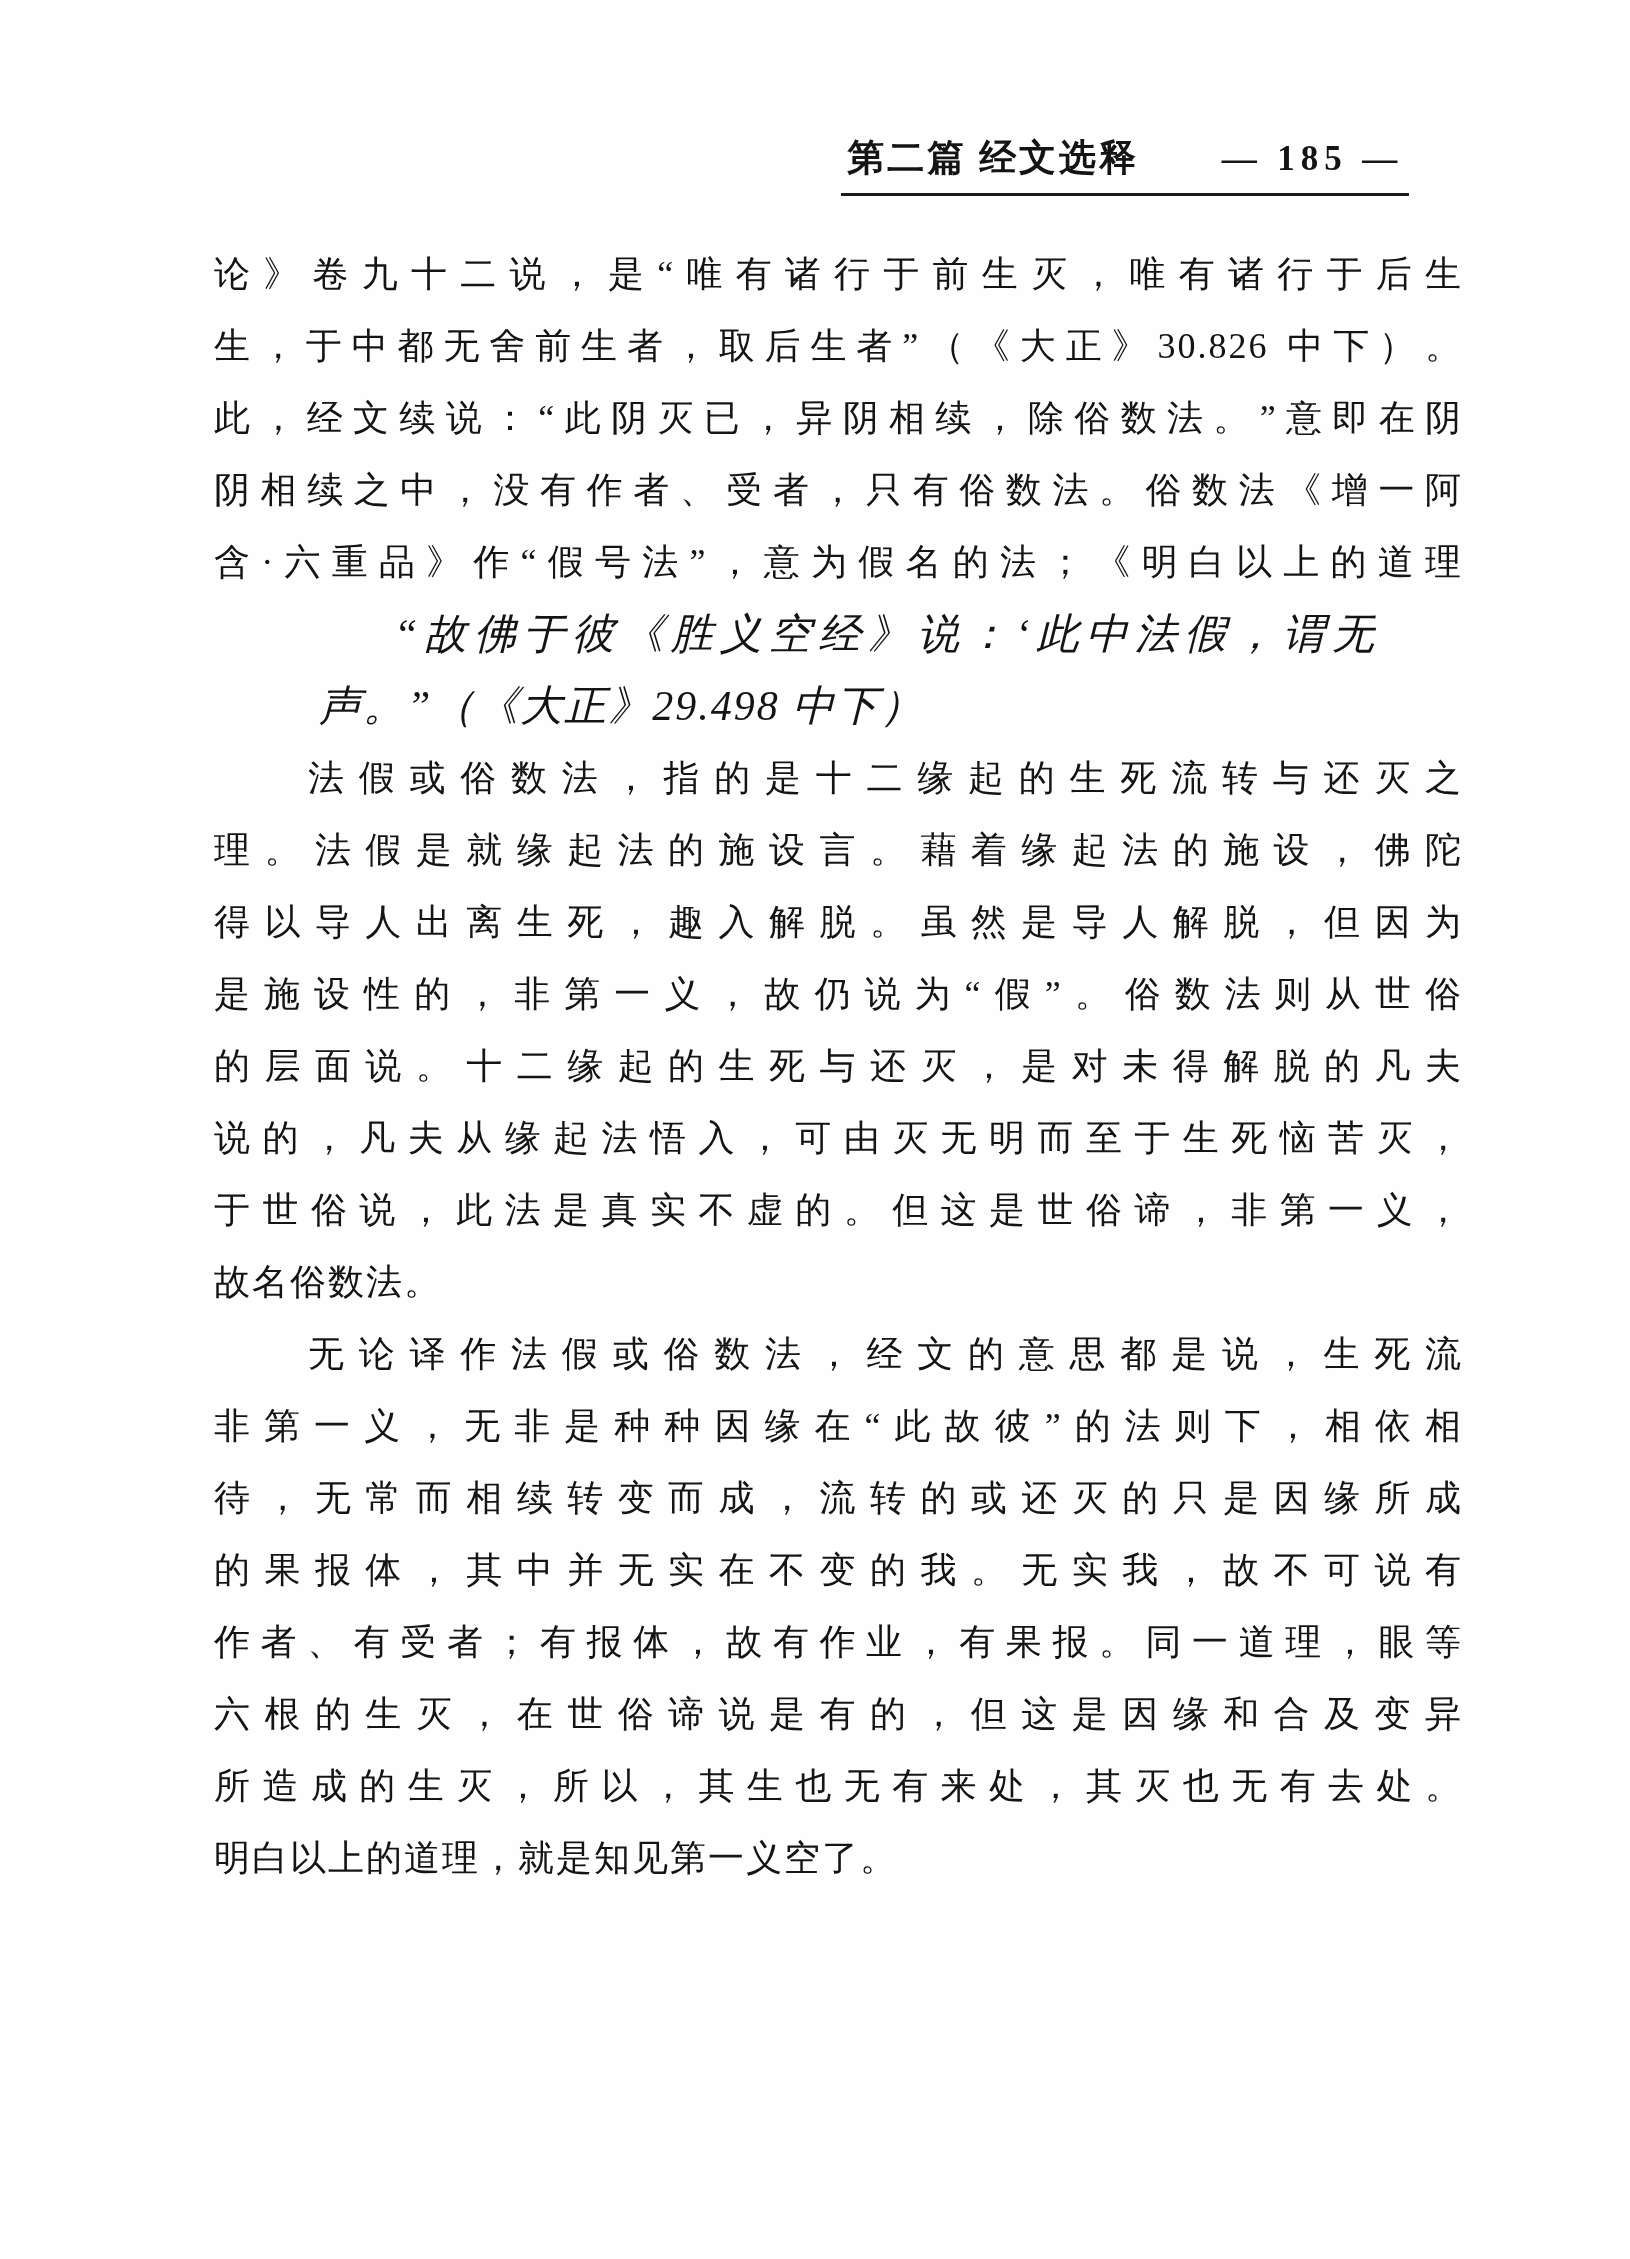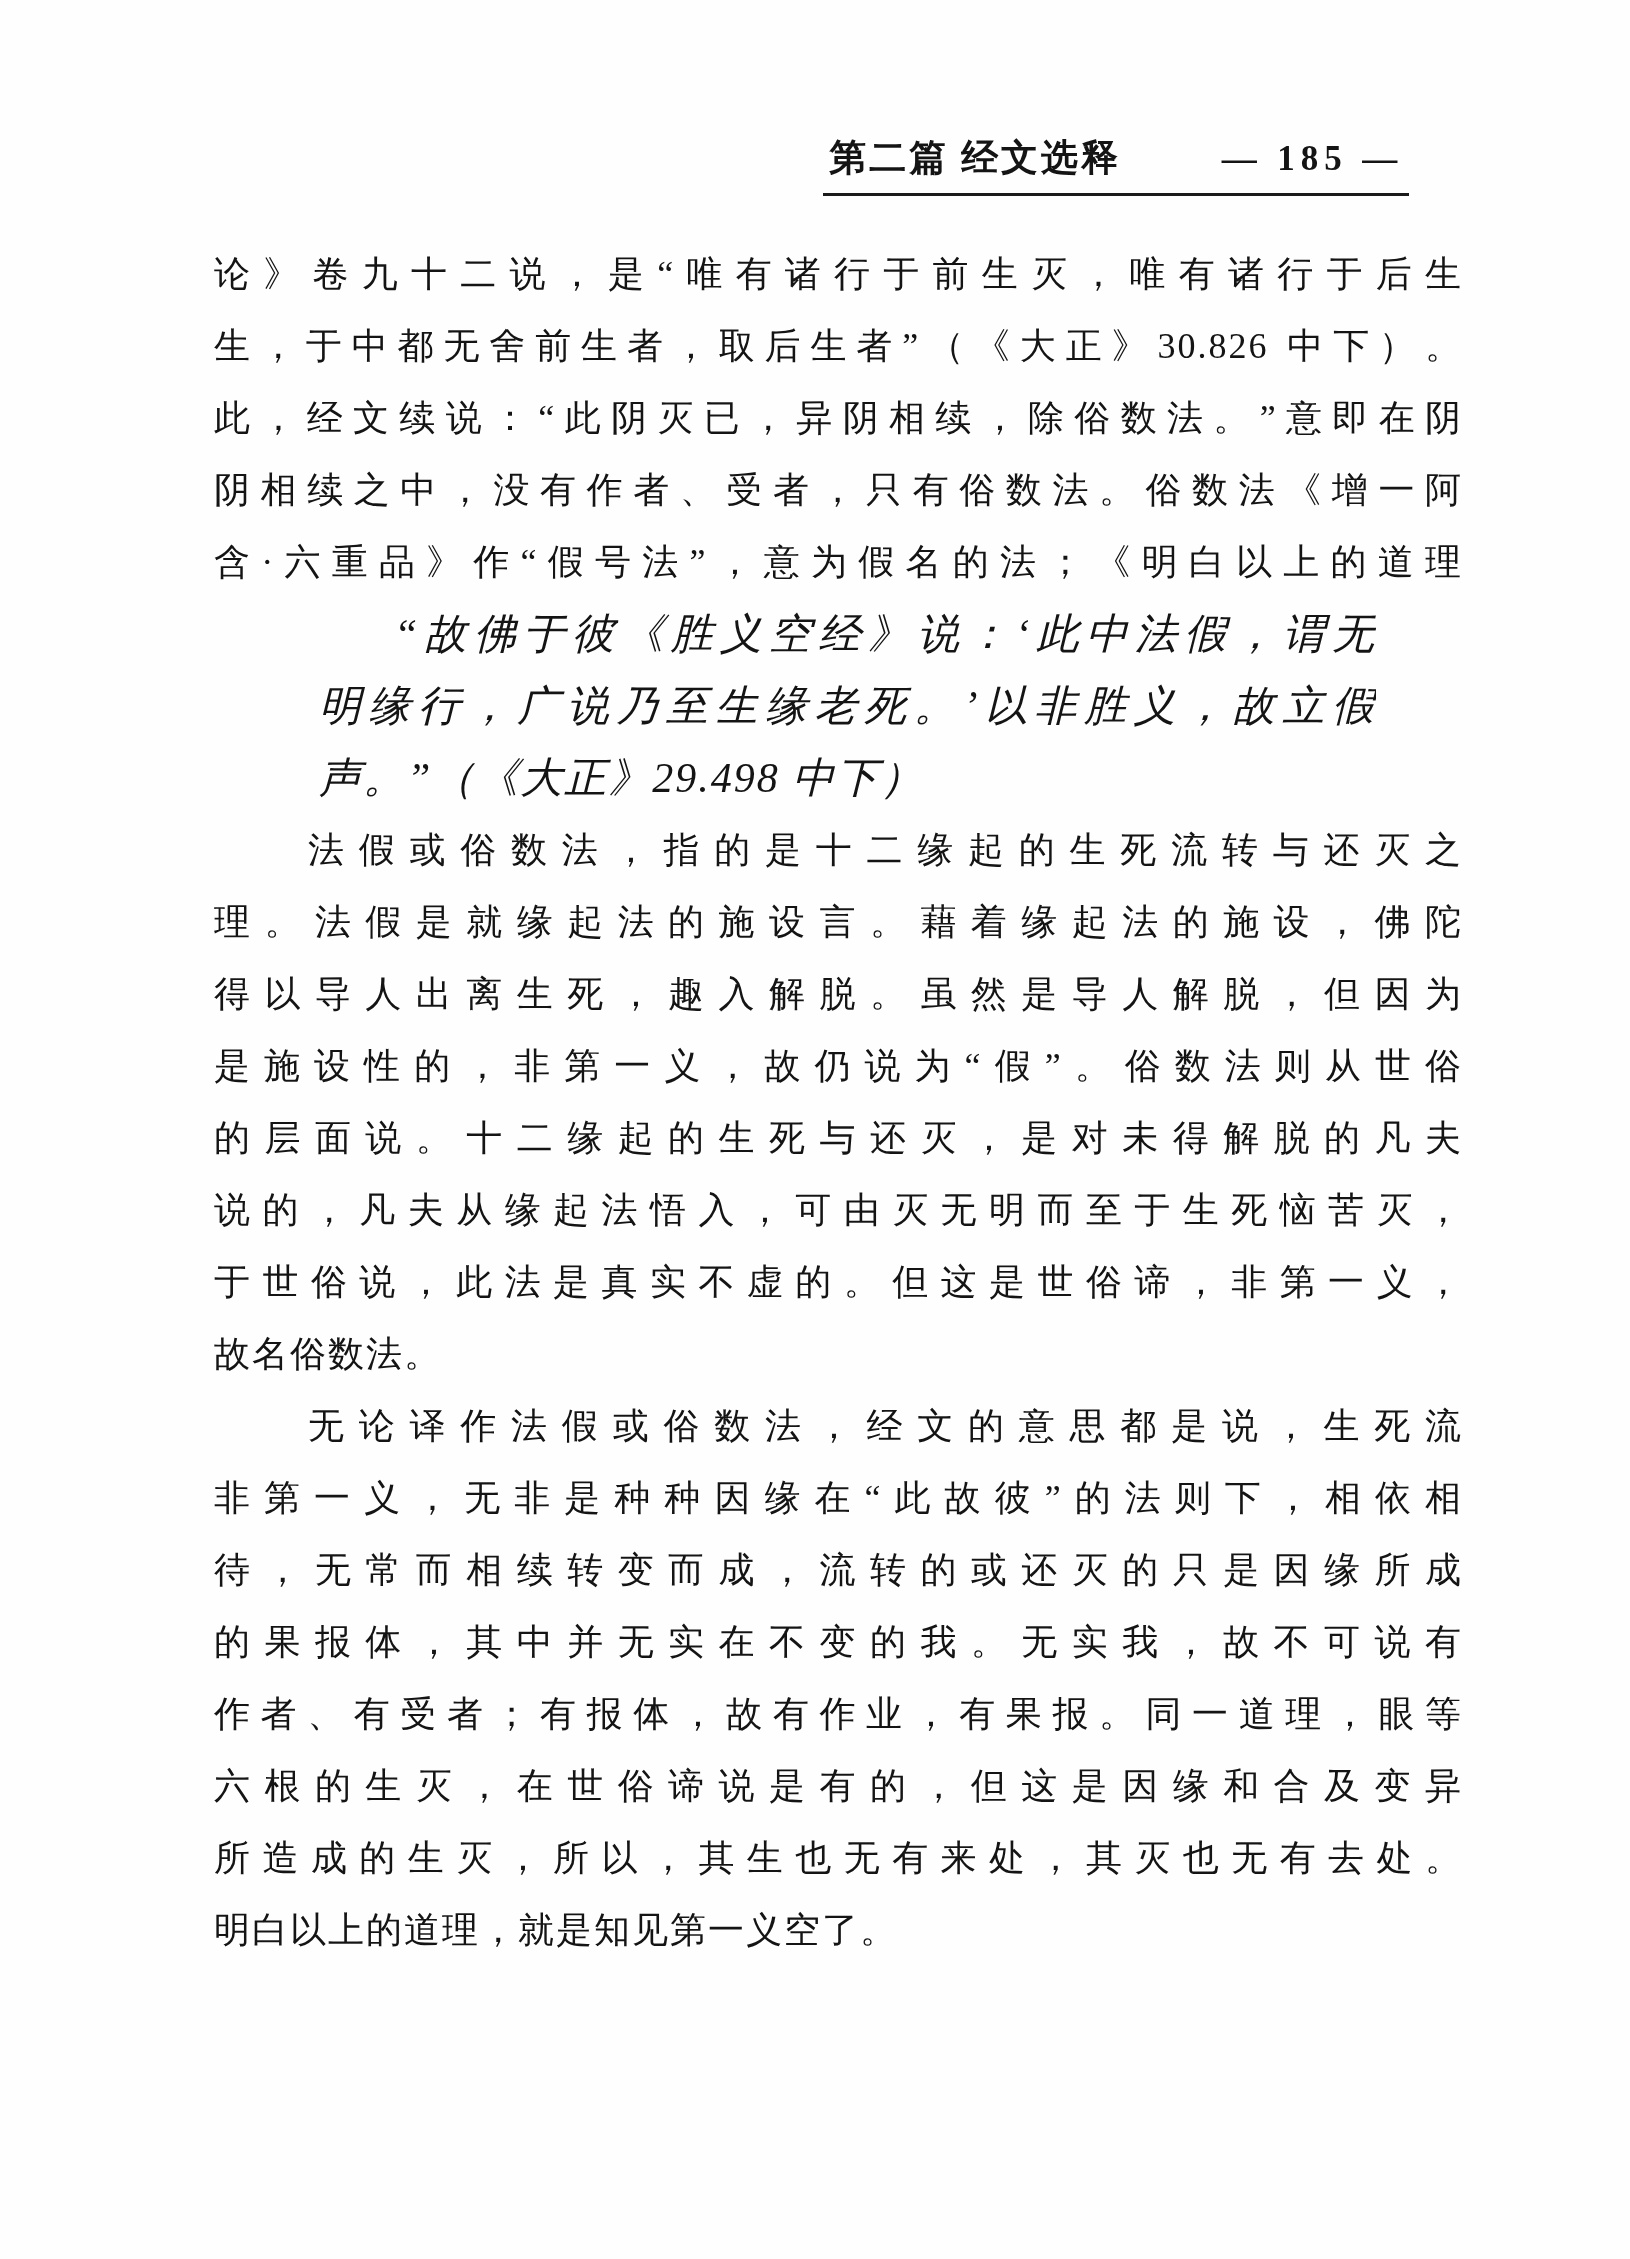--- a/index.html
+++ b/index.html
@@ -16,21 +16,21 @@
     font-family: "Liberation Serif", "DejaVu Serif", serif;
     overflow: hidden;
   }
   
   .header {
     position: absolute;
     top: 133px;
     right: 222px;
     display: flex;
     align-items: baseline;
-    gap: 57px;
+    gap: 39px;
     border-bottom: 3.9px solid #1a1a1a;
     padding: 0 5.9px 9.8px 5.9px;
   }
   .sect {
     font-size: 37px;
     font-weight: bold;
     letter-spacing: 2.9px;
     white-space: pre;
   }
   .pnum {
@@ -90,21 +90,20 @@
     <div>
       <div class="ln jf">论》卷九十二说，是“唯有诸行于前生灭，唯有诸行于后生</div>
       <div class="ln jf">生，于中都无舍前生者，取后生者”（《大正》30.826 中下）。</div>
       <div class="ln jf">此，经文续说：“此阴灭已，异阴相续，除俗数法。”意即在阴</div>
       <div class="ln jf">阴相续之中，没有作者、受者，只有俗数法。俗数法《增一阿</div>
       <div class="ln jf">含·六重品》作“假号法”，意为假名的法；《明白以上的道理</div>
     </div>
 
     <div>
       <div class="ln q q1 jf">“故佛于彼《胜义空经》说：‘此中法假，谓无</div>
-      <div class="ln q jf">明缘行，广说乃至生缘老死。’以非胜义，故立假</div>
       <div class="ln q">声。”（《大正》29.498 中下）</div>
     </div>
 
     <div>
       <div class="ln jf ind">法假或俗数法，指的是十二缘起的生死流转与还灭之</div>
       <div class="ln jf">理。法假是就缘起法的施设言。藉着缘起法的施设，佛陀</div>
       <div class="ln jf">得以导人出离生死，趣入解脱。虽然是导人解脱，但因为</div>
       <div class="ln jf">是施设性的，非第一义，故仍说为“假”。俗数法则从世俗</div>
       <div class="ln jf">的层面说。十二缘起的生死与还灭，是对未得解脱的凡夫</div>
       <div class="ln jf">说的，凡夫从缘起法悟入，可由灭无明而至于生死恼苦灭，</div>

